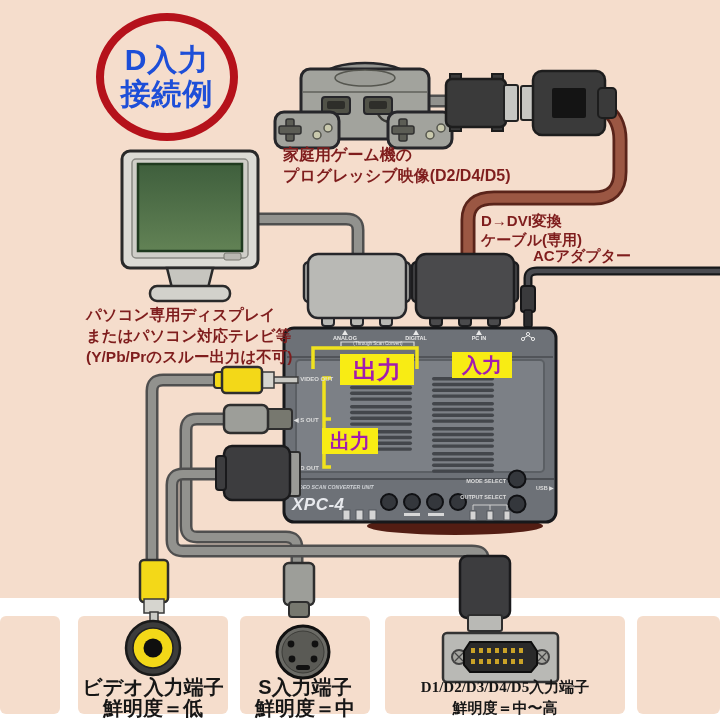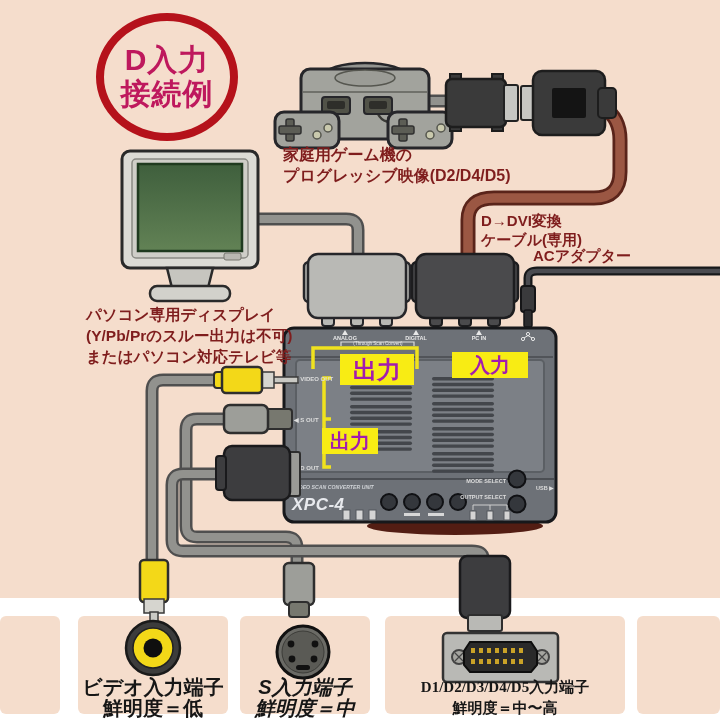--- a/index.html
+++ b/index.html
@@ -2,21 +2,21 @@
 <html><head>
 <meta charset="utf-8">
 <style>
   html,body{margin:0;padding:0;}
   body{font-family:"Liberation Sans",sans-serif;}
   #stage{position:relative;width:720px;height:720px;background:#f5ddcc;overflow:hidden;}
   .abs{position:absolute;}
   
   #badge{left:96px;top:13px;width:126px;height:112px;border:8px solid #b5121b;border-radius:50%;
          display:flex;flex-direction:column;align-items:center;justify-content:center;
-         color:#be185d;font-weight:bold;font-size:30px;line-height:1.12;letter-spacing:1px;}
+         color:#1d4ed8;font-weight:bold;font-size:30px;line-height:1.12;letter-spacing:1px;}
   
   .cap{color:#7f1d1d;font-weight:bold;font-size:16px;line-height:21px;}
   .cap.small{font-size:15px;line-height:19px;}
   
   .ylab{background:#f8ec14;color:#a21caf;font-weight:bold;display:flex;align-items:center;justify-content:center;}
   
   #band{left:0;top:598px;width:720px;height:122px;background:#ffffff;}
   .panel{position:absolute;top:616px;height:98px;background:#f5ddcc;border-radius:6px;}
   .termlab{position:absolute;top:677px;text-align:center;color:#161616;font-weight:bold;font-size:20px;line-height:21px;}
   svg{position:absolute;left:0;top:0;}
@@ -299,39 +299,39 @@
     <div>D→DVI変換</div>
     <div>ケーブル(専用)</div>
   </div>
 
   <div class="abs cap small" style="left:533px;top:246px;">
     <span>ACアダプター</span>
   </div>
 
   <div class="abs cap" style="left:86px;top:304px;width:224px;text-align:left;font-size:15.5px;">
     <div>パソコン専用ディスプレイ</div>
+    <div>またはパソコン対応テレビ等</div>
     <div>(Y/Pb/Prのスルー出力は不可)</div>
-    <div>またはパソコン対応テレビ等</div>
   </div>
 
   <div class="abs ylab" style="left:340px;top:354px;width:74px;height:31px;font-size:24px;">
     <span>出力</span>
   </div>
-  <div class="abs ylab" style="left:452px;top:352px;width:76px;height:26px;font-size:20px;">
+  <div class="abs ylab" style="left:452px;top:352px;width:60px;height:26px;font-size:20px;">
     <span>入力</span>
   </div>
   <div class="abs ylab" style="left:322px;top:428px;width:56px;height:26px;font-size:20px;">
     <span>出力</span>
   </div>
 
   <div class="termlab" style="left:63px;width:180px;">
     <div>ビデオ入力端子</div>
     <div>鮮明度＝低</div>
   </div>
-  <div class="termlab" style="left:225px;width:160px;font-style:italic;">
+  <div class="termlab" style="left:225px;width:160px;">
     <div>S入力端子</div>
     <div>鮮明度＝中</div>
   </div>
   <div class="termlab" style="left:378px;width:254px;font-size:15px;font-family:Liberation Serif, serif;">
     <div>D1/D2/D3/D4/D5入力端子</div>
     <div>鮮明度＝中〜高</div>
   </div>
 
 </div>
 

